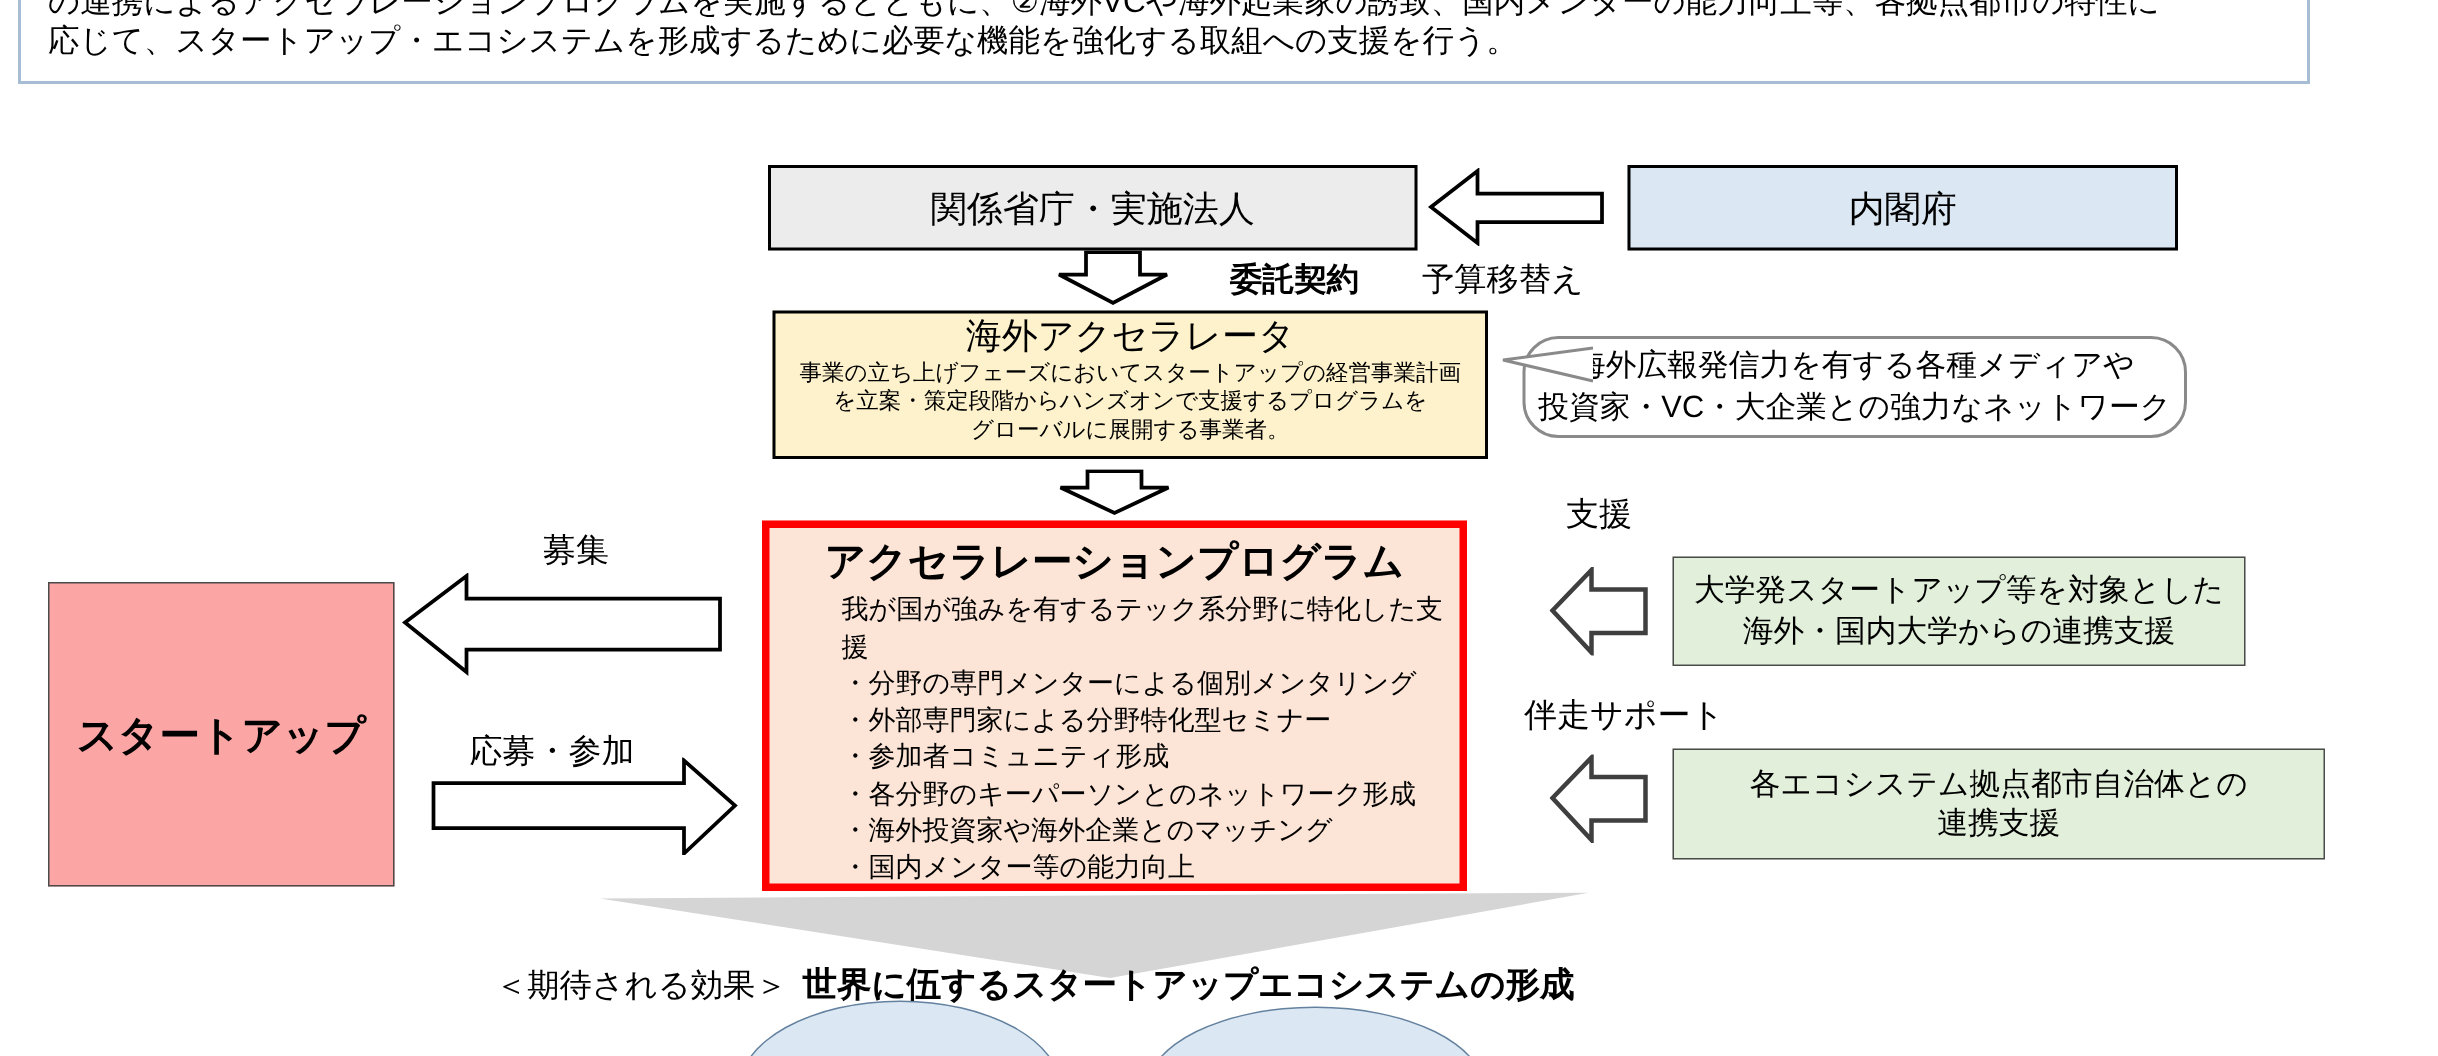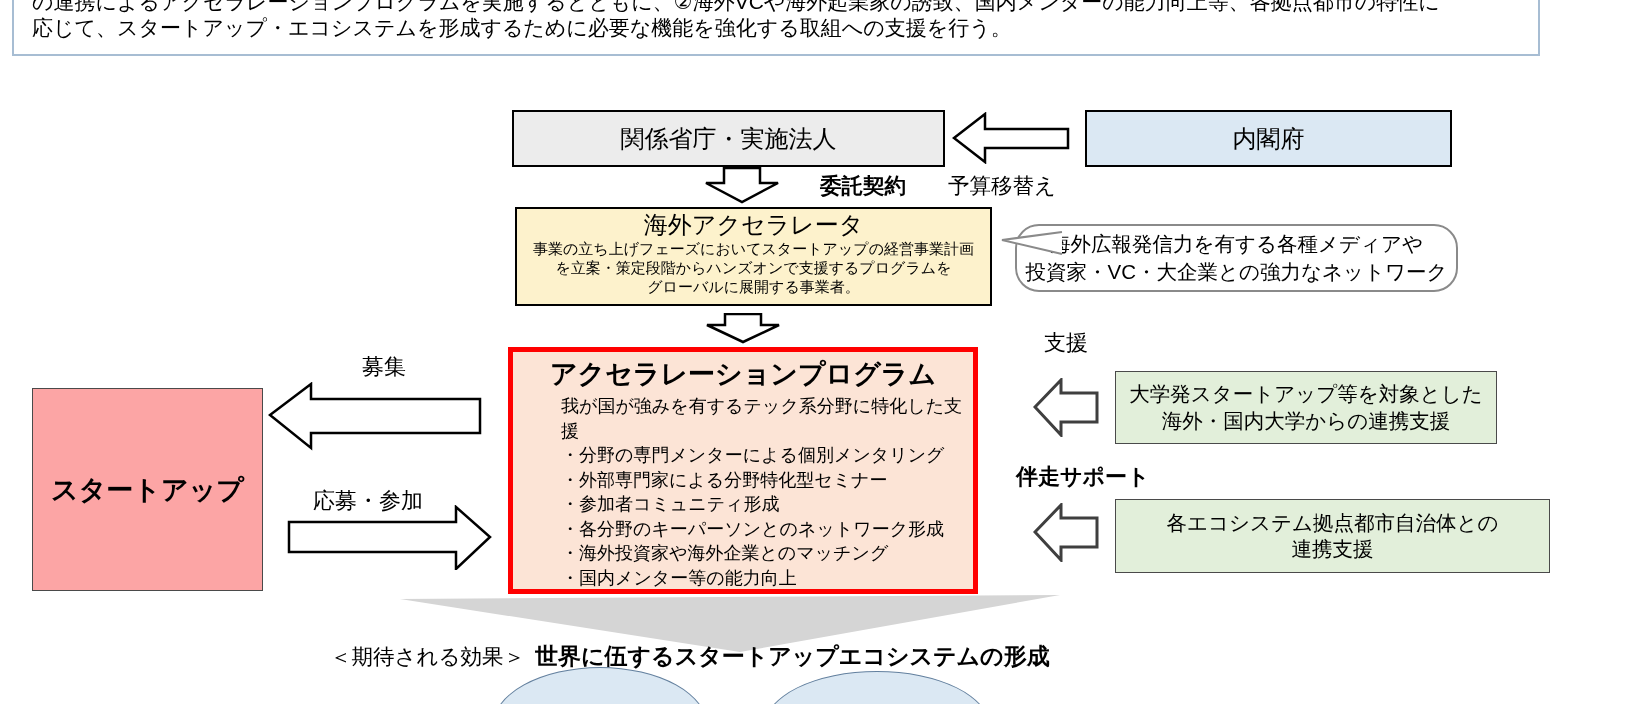--- a/index.html
+++ b/index.html
@@ -130,21 +130,21 @@
 
   <div class="lbl" style="left:1044px;top:328px;font-size:22px;">支援</div>
   <svg class="abs" style="left:1033px;top:378px;" width="66" height="59" viewBox="0 0 66 59">
     <polygon points="2,29 28,2 28,15 64,15 64,44 28,44 28,57" fill="#ffffff" stroke="#3f3f3f" stroke-width="3"></polygon>
   </svg>
   <div class="box green univ">
     <div>大学発スタートアップ等を対象とした</div>
     <div>海外・国内大学からの連携支援</div>
   </div>
 
-  <div class="lbl" style="left:1016px;top:462px;font-size:22px;font-weight:bold;">伴走サポート</div>
+  <div class="lbl" style="left:1016px;top:462px;font-size:22px;">伴走サポート</div>
   <svg class="abs" style="left:1033px;top:503px;" width="66" height="59" viewBox="0 0 66 59">
     <polygon points="2,29 28,2 28,15 64,15 64,44 28,44 28,57" fill="#ffffff" stroke="#3f3f3f" stroke-width="3"></polygon>
   </svg>
   <div class="box green city">
     <div>各エコシステム拠点都市自治体との</div>
     <div>連携支援</div>
   </div>
 
   <svg class="abs" style="left:400px;top:595px;" width="660" height="58" viewBox="0 0 660 58">
     <polygon points="0,4 660,0 340,57" fill="#d5d5d5"></polygon>

